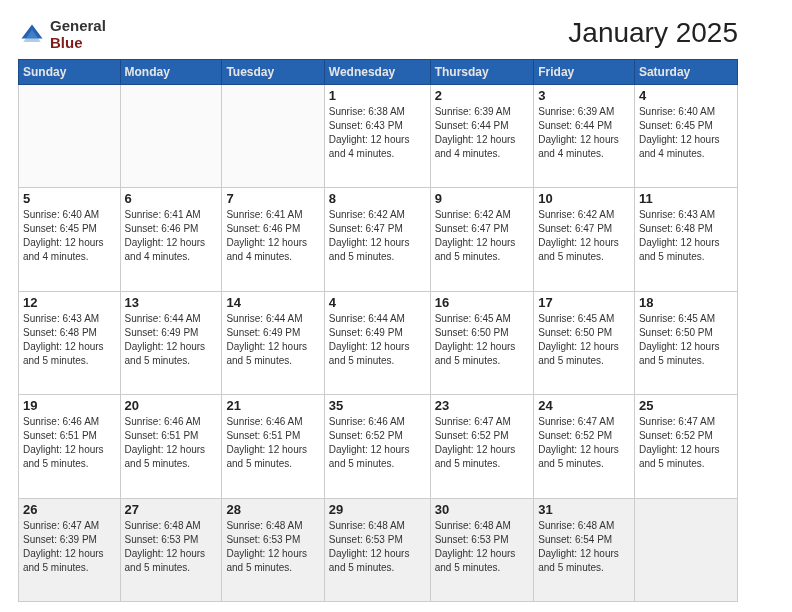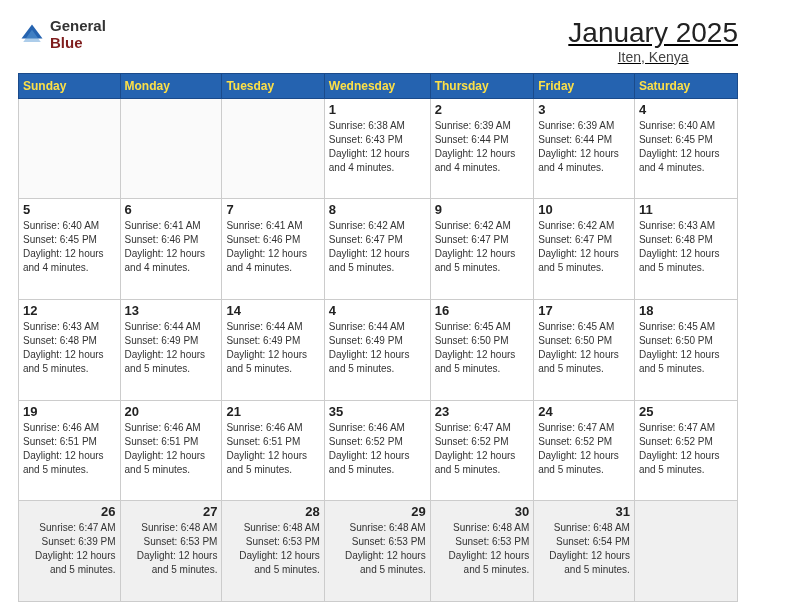--- a/index.html
+++ b/index.html
@@ -41,59 +41,57 @@
     .logo-blue {
       font-size: 15px;
       font-weight: bold;
       color: #7f1d1d;
     }
     .logo-icon {
       width: 28px;
       height: 28px;
     }
     .title-block {
-      text-align: center;
-      text-decoration: underline;
+      text-align: left;
     }
     .month-title {
       font-size: 28px;
       font-weight: normal;
       color: #222;
       line-height: 1.1;
     }
     .location {
       font-size: 14px;
       color: #444;
     }
     table {
       width: 100%;
       border-collapse: collapse;
       flex: 1;
     }
     thead tr th {
       background: #2563b0;
-      color: #fde047;
+      color: #e5e5e5;
       font-size: 12px;
       font-weight: bold;
       padding: 5px 4px;
       text-align: left;
       border: 1px solid #1a4a8a;
     }
     tbody tr td {
       vertical-align: top;
       border: 1px solid #ccc;
       padding: 3px 4px;
       font-size: 9.5px;
       color: #222;
       width: 113px;
       height: 88px;
     }
     tbody tr:last-child td {
       background: #f0f0f0;
-      text-align: right;
     }
     .day-num {
       font-size: 13px;
       font-weight: bold;
       color: #222;
       display: block;
       margin-bottom: 2px;
     }
     .cell-content {
       font-size: 10px;
@@ -114,21 +112,20 @@
         <polygon points="16,4 28,20 4,20" fill="#2563b0"></polygon>
         <polygon points="16,10 26,24 6,24" fill="#5b9bd5" opacity="0.5"></polygon>
       </svg>
       <div class="logo-text">
         <span class="logo-general">General</span>
         <span class="logo-blue">Blue</span>
       </div>
     </div>
     <div class="title-block">
       <div class="month-title">January 2025</div>
-      <div class="location">Iten, Kenya</div>
     </div>
   </div>
 
   <table>
     <thead>
       <tr>
       <th>Sunday</th>
           <th>Monday</th>
           <th>Tuesday</th>
           <th>Wednesday</th>

